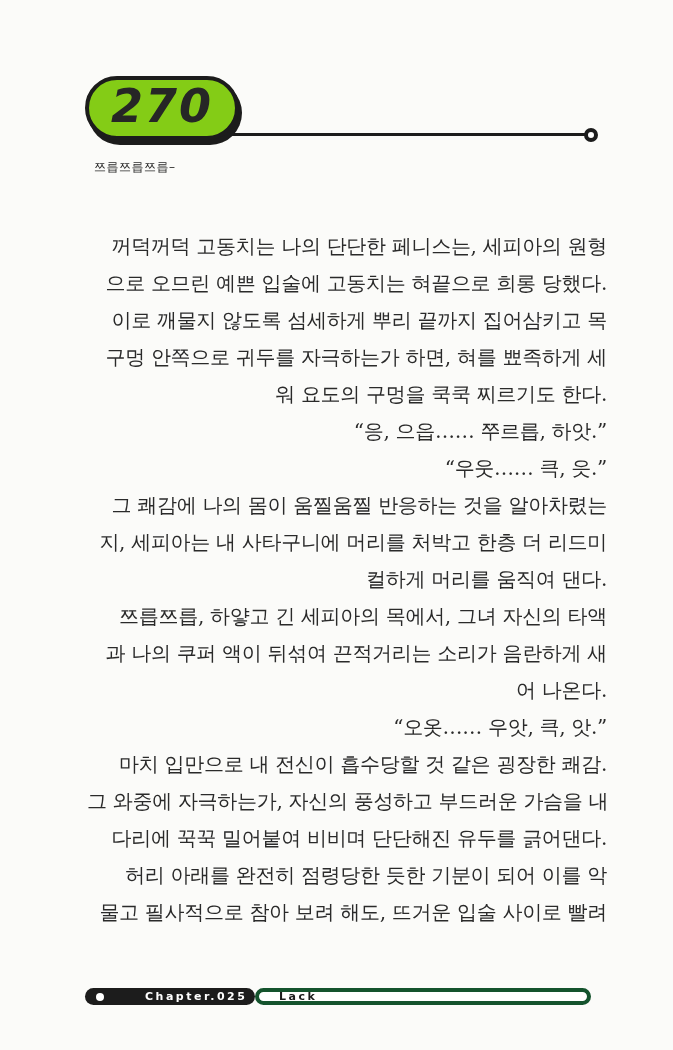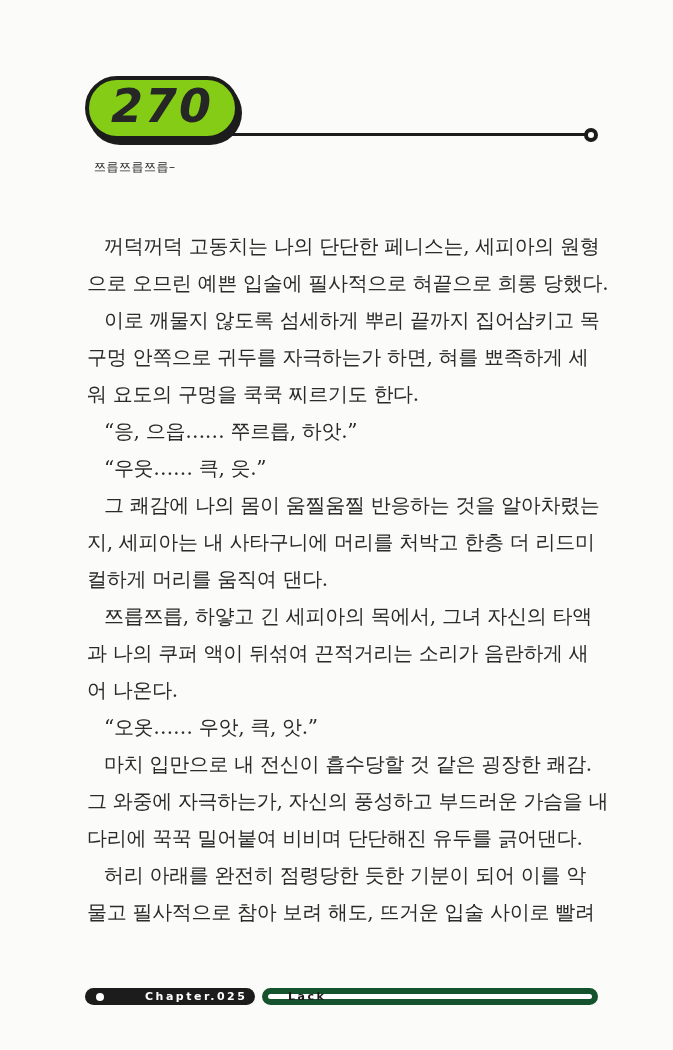--- a/index.html
+++ b/index.html
@@ -83,20 +83,21 @@
     letter-spacing: 0.5px;
     white-space: nowrap;
   }
 
   
   .body-text {
     position: absolute;
     top: 228px;
     left: 87px;
     width: 520px;
+    text-align: right;
   }
   .body-text .line {
     height: 37px;
     line-height: 37px;
     font-size: 20px;
     letter-spacing: -0.3px;
     white-space: nowrap;
   }
   .body-text .line.indent {
     padding-left: 17px;
@@ -135,26 +136,26 @@
   .chapter-label {
     color: #ffffff;
     font-size: 11px;
     font-weight: bold;
     letter-spacing: 2.5px;
     margin-left: 9px;
     white-space: nowrap;
   }
   .book-pill {
     position: absolute;
-    left: 177px;
+    left: 170px;
     top: 0;
     width: 336px;
     height: 17px;
     background: #ffffff;
-    border: 6px solid #14532d;
+    border: 4px solid #14532d;
     border-radius: 10px;
     box-sizing: border-box;
     display: flex;
     align-items: center;
   }
   .book-label {
     color: #1c1c1c;
     font-size: 11px;
     font-weight: bold;
     letter-spacing: 2.5px;
@@ -172,21 +173,21 @@
       <span class="page-number">270</span>
     </div>
     <div class="header-line"></div>
     <div class="header-ring"></div>
   </div>
 
   <div class="sound-effect">쯔릅쯔릅쯔릅–</div>
 
   <div class="body-text" id="body-text">
       <div class="line indent">꺼덕꺼덕 고동치는 나의 단단한 페니스는, 세피아의 원형</div>
-      <div class="line">으로 오므린 예쁜 입술에 필사적으로 혀끝으로 희롱 당했다.</div>
+      <div class="line">으로 오므린 예쁜 입술에 고동치는 혀끝으로 희롱 당했다.</div>
       <div class="line indent">이로 깨물지 않도록 섬세하게 뿌리 끝까지 집어삼키고 목</div>
       <div class="line">구멍 안쪽으로 귀두를 자극하는가 하면, 혀를 뾰족하게 세</div>
       <div class="line">워 요도의 구멍을 쿡쿡 찌르기도 한다.</div>
       <div class="line indent">“응, 으읍…… 쭈르릅, 하앗.”</div>
       <div class="line indent">“우웃…… 큭, 읏.”</div>
       <div class="line indent">그 쾌감에 나의 몸이 움찔움찔 반응하는 것을 알아차렸는</div>
       <div class="line">지, 세피아는 내 사타구니에 머리를 처박고 한층 더 리드미</div>
       <div class="line">컬하게 머리를 움직여 댄다.</div>
       <div class="line indent">쯔릅쯔릅, 하얗고 긴 세피아의 목에서, 그녀 자신의 타액</div>
       <div class="line">과 나의 쿠퍼 액이 뒤섞여 끈적거리는 소리가 음란하게 새</div>

